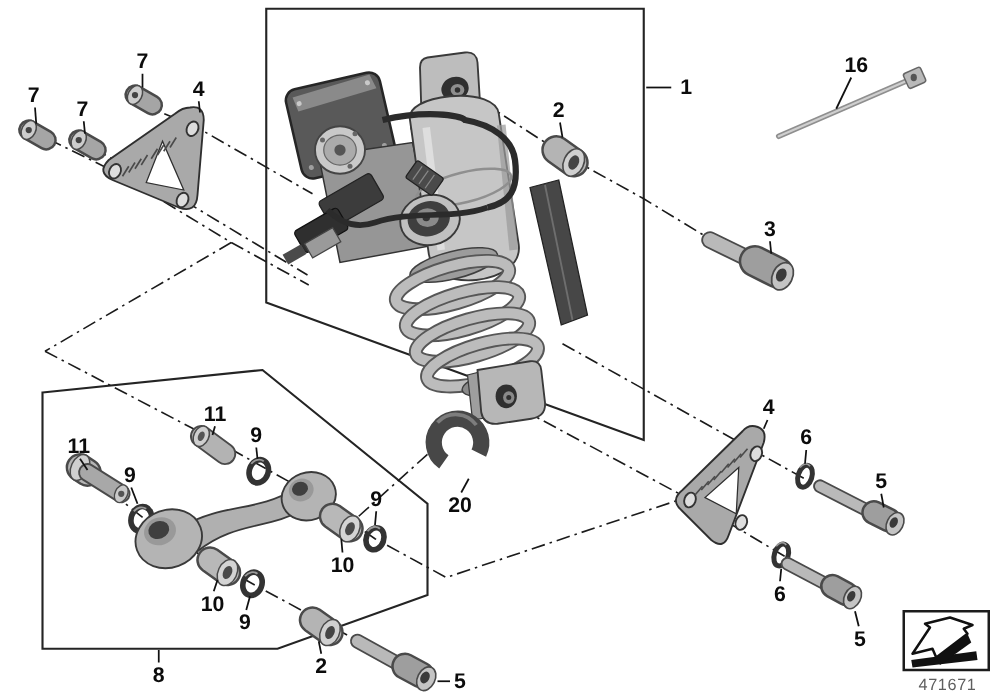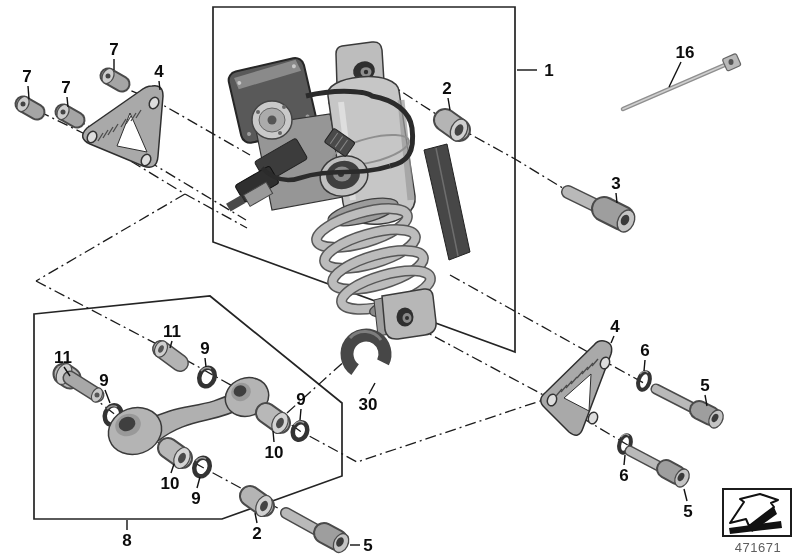--- a/index.html
+++ b/index.html
@@ -340,21 +340,21 @@
   <div class="callout" style="left:685px;top:52px">16</div>
   <div class="callout" style="left:616px;top:183px">3</div>
   <div class="callout" style="left:63px;top:357px">11</div>
   <div class="callout" style="left:104px;top:380px">9</div>
   <div class="callout" style="left:172px;top:331px">11</div>
   <div class="callout" style="left:205px;top:348px">9</div>
   <div class="callout" style="left:301px;top:399px">9</div>
   <div class="callout" style="left:274px;top:452px">10</div>
   <div class="callout" style="left:170px;top:483px">10</div>
   <div class="callout" style="left:196px;top:498px">9</div>
-  <div class="callout" style="left:368px;top:404px">30</div>
+  <div class="callout" style="left:368px;top:404px">20</div>
   <div class="callout" style="left:127px;top:540px">8</div>
   <div class="callout" style="left:257px;top:533px">2</div>
   <div class="callout" style="left:368px;top:545px">5</div>
   <div class="callout" style="left:615px;top:326px">4</div>
   <div class="callout" style="left:645px;top:350px">6</div>
   <div class="callout" style="left:705px;top:385px">5</div>
   <div class="callout" style="left:624px;top:475px">6</div>
   <div class="callout" style="left:688px;top:511px">5</div>
 </div>
 

